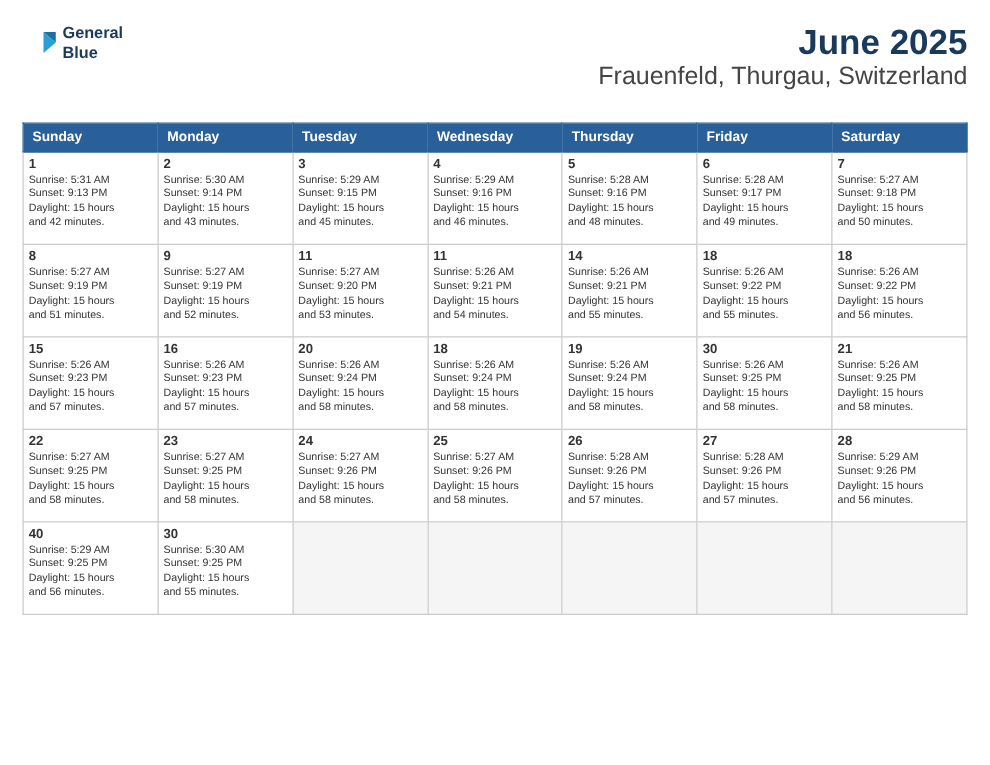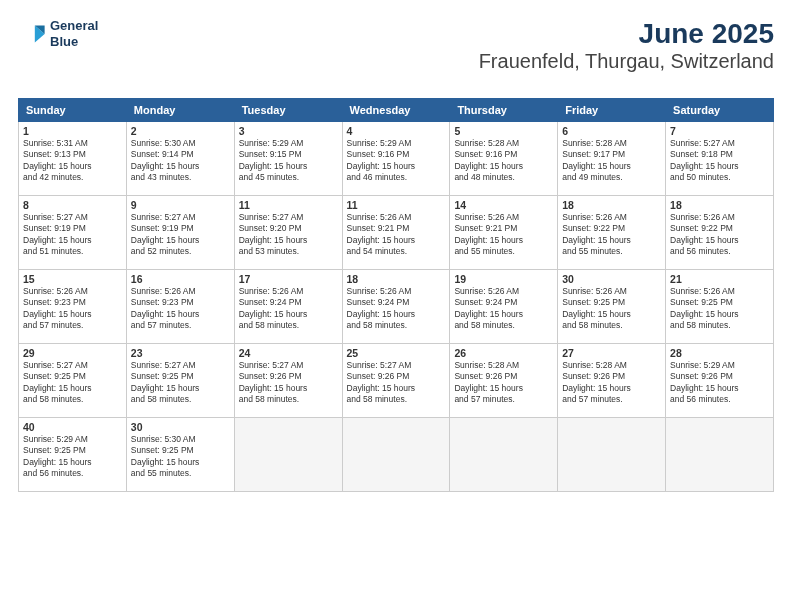--- a/index.html
+++ b/index.html
@@ -264,21 +264,21 @@
           <td>
         <span class="day-num">16</span>
         <div class="day-info">
           Sunrise: 5:26 AM<br>
           Sunset: 9:23 PM<br>
           Daylight: 15 hours<br>
           and 57 minutes.
         </div>
       </td>
           <td>
-        <span class="day-num">17</span>
+        <span class="day-num">20</span>
         <div class="day-info">
           Sunrise: 5:26 AM<br>
           Sunset: 9:24 PM<br>
           Daylight: 15 hours<br>
           and 58 minutes.
         </div>
       </td>
           <td>
         <span class="day-num">18</span>
         <div class="day-info">
@@ -311,21 +311,21 @@
         <div class="day-info">
           Sunrise: 5:26 AM<br>
           Sunset: 9:25 PM<br>
           Daylight: 15 hours<br>
           and 58 minutes.
         </div>
       </td>
         </tr>
         <tr>
           <td>
-        <span class="day-num">29</span>
+        <span class="day-num">22</span>
         <div class="day-info">
           Sunrise: 5:27 AM<br>
           Sunset: 9:25 PM<br>
           Daylight: 15 hours<br>
           and 58 minutes.
         </div>
       </td>
           <td>
         <span class="day-num">23</span>
         <div class="day-info">

